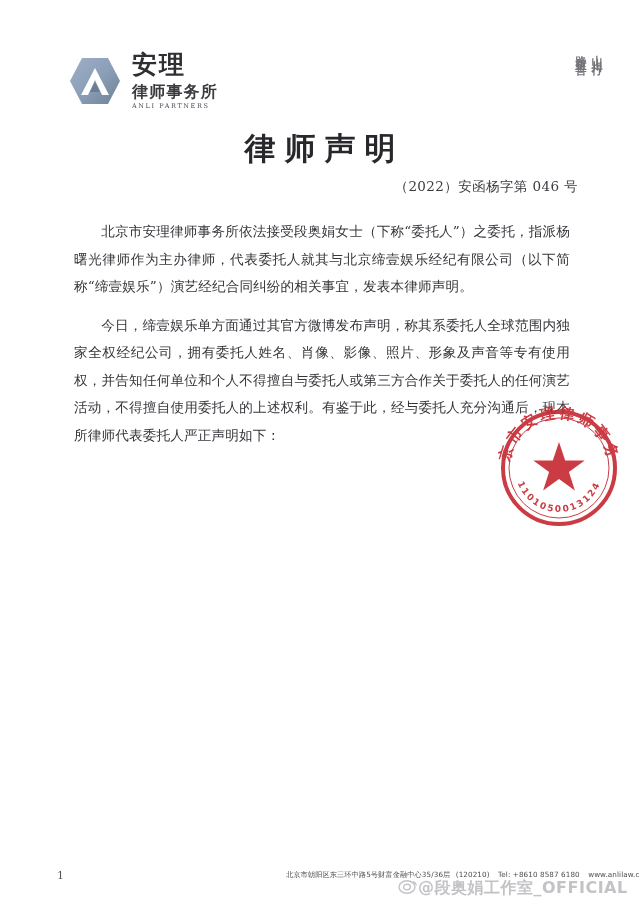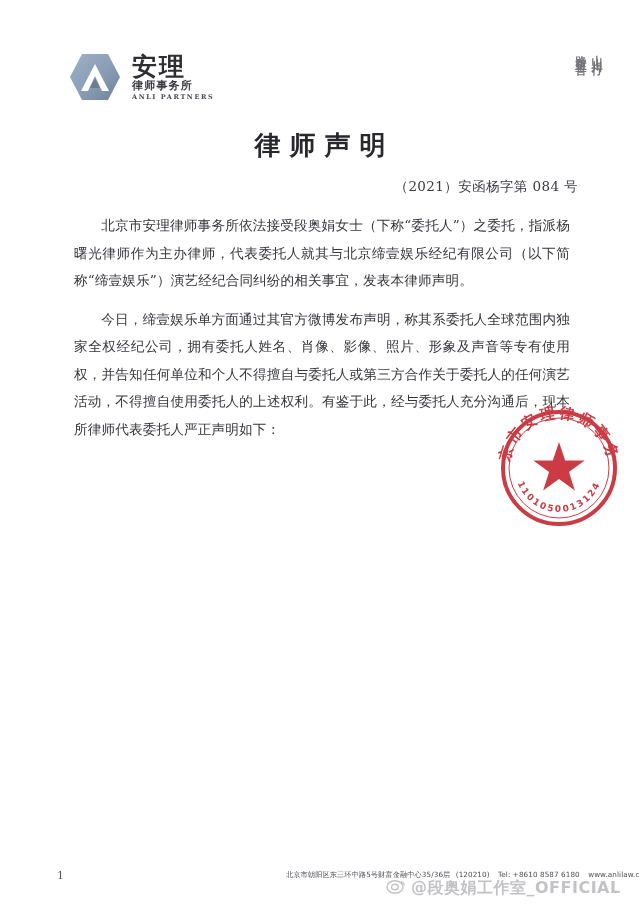--- a/index.html
+++ b/index.html
@@ -50,30 +50,30 @@
   }
   .brand-cn {
     font-family: "DejaVu Serif", "Liberation Serif", serif;
     font-size: 25px;
     font-weight: bold;
     color: #2f2f33;
     letter-spacing: 2px;
   }
   .brand-sub {
     font-family: "DejaVu Serif", "Liberation Serif", serif;
-    font-size: 11px;
+    font-size: 16px;
     font-weight: bold;
     color: #3a3a40;
     letter-spacing: 1.2px;
-    margin-top: 1px;
+    margin-top: 7px;
   }
   .brand-en {
     font-family: "DejaVu Serif", "Liberation Serif", serif;
     font-size: 6.5px;
-    font-weight: bold;
+    font-weight: normal;
     color: #4a4a52;
     letter-spacing: 1.6px;
     margin-top: 3px;
   }
 
   
   .motto {
     position: absolute;
     right: 38px;
     top: 46px;
@@ -94,41 +94,41 @@
   }
 
   
   .doc-title {
     position: absolute;
     left: 0;
     top: 128px;
     width: 640px;
     text-align: center;
     font-family: "DejaVu Serif", "Liberation Serif", serif;
-    font-size: 26px;
+    font-size: 31px;
     font-weight: bold;
     color: #28282c;
     letter-spacing: 9px;
     text-indent: 9px;
   }
   .doc-number {
     position: absolute;
     right: 62px;
     top: 178px;
     font-family: "DejaVu Serif", "Liberation Serif", serif;
     font-size: 13.5px;
     color: #3a3a3f;
     letter-spacing: 0.4px;
   }
 
   
   .body-copy {
     position: absolute;
     left: 74px;
-    top: 212px;
+    top: 218px;
     width: 496px;
   }
   .para {
     font-family: "DejaVu Serif", "Liberation Serif", serif;
     font-size: 13.6px;
     line-height: 27.5px;
     color: #35353a;
     text-align: justify;
     text-justify: inter-character;
     text-indent: 2em;
@@ -173,25 +173,24 @@
     font-size: 7.2px;
     color: #4d4d53;
     white-space: nowrap;
     letter-spacing: 0.1px;
   }
   .footer-address .sep { padding: 0 3px; }
 
   
   .watermark {
     position: absolute;
-    left: 386px;
+    left: 398px;
     top: 878px;
     display: flex;
     align-items: center;
-    gap: 5px;
     color: #b9b9bd;
     opacity: 0.95;
   }
   .wm-logo { flex: none; }
   .wm-text {
     font-family: "DejaVu Sans", "Liberation Sans", sans-serif;
     font-size: 16px;
     font-weight: bold;
     color: #c0c0c4;
     letter-spacing: 0.5px;
@@ -228,21 +227,21 @@
     </div>
 
     <div class="motto">
       <div class="motto-col">山止川行</div>
       <div class="motto-col">路折至善</div>
     </div>
 
   </div>
 
   <div class="doc-title">律师声明</div>
-  <div class="doc-number">（2021）安函杨字第 084 号</div>
+  <div class="doc-number">（2022）安函杨字第 046 号</div>
 
   <div class="body-copy">
     <p class="para">北京市安理律师事务所依法接受段奥娟女士（下称“委托人”）之委托，指派杨曙光律师作为主办律师，代表委托人就其与北京缔壹娱乐经纪有限公司（以下简称“缔壹娱乐”）演艺经纪合同纠纷的相关事宜，发表本律师声明。</p>
     <p class="para">今日，缔壹娱乐单方面通过其官方微博发布声明，称其系委托人全球范围内独家全权经纪公司，拥有委托人姓名、肖像、影像、照片、形象及声音等专有使用权，并告知任何单位和个人不得擅自与委托人或第三方合作关于委托人的任何演艺活动，不得擅自使用委托人的上述权利。有鉴于此，经与委托人充分沟通后，现本所律师代表委托人严正声明如下：</p>
   </div>
 
   <div class="seal">
     <svg width="140" height="140" viewBox="0 0 140 140">
       <defs>
         <path id="sealArcTop" d="M 20,70 A 50,50 0 1 1 120,70"></path>

